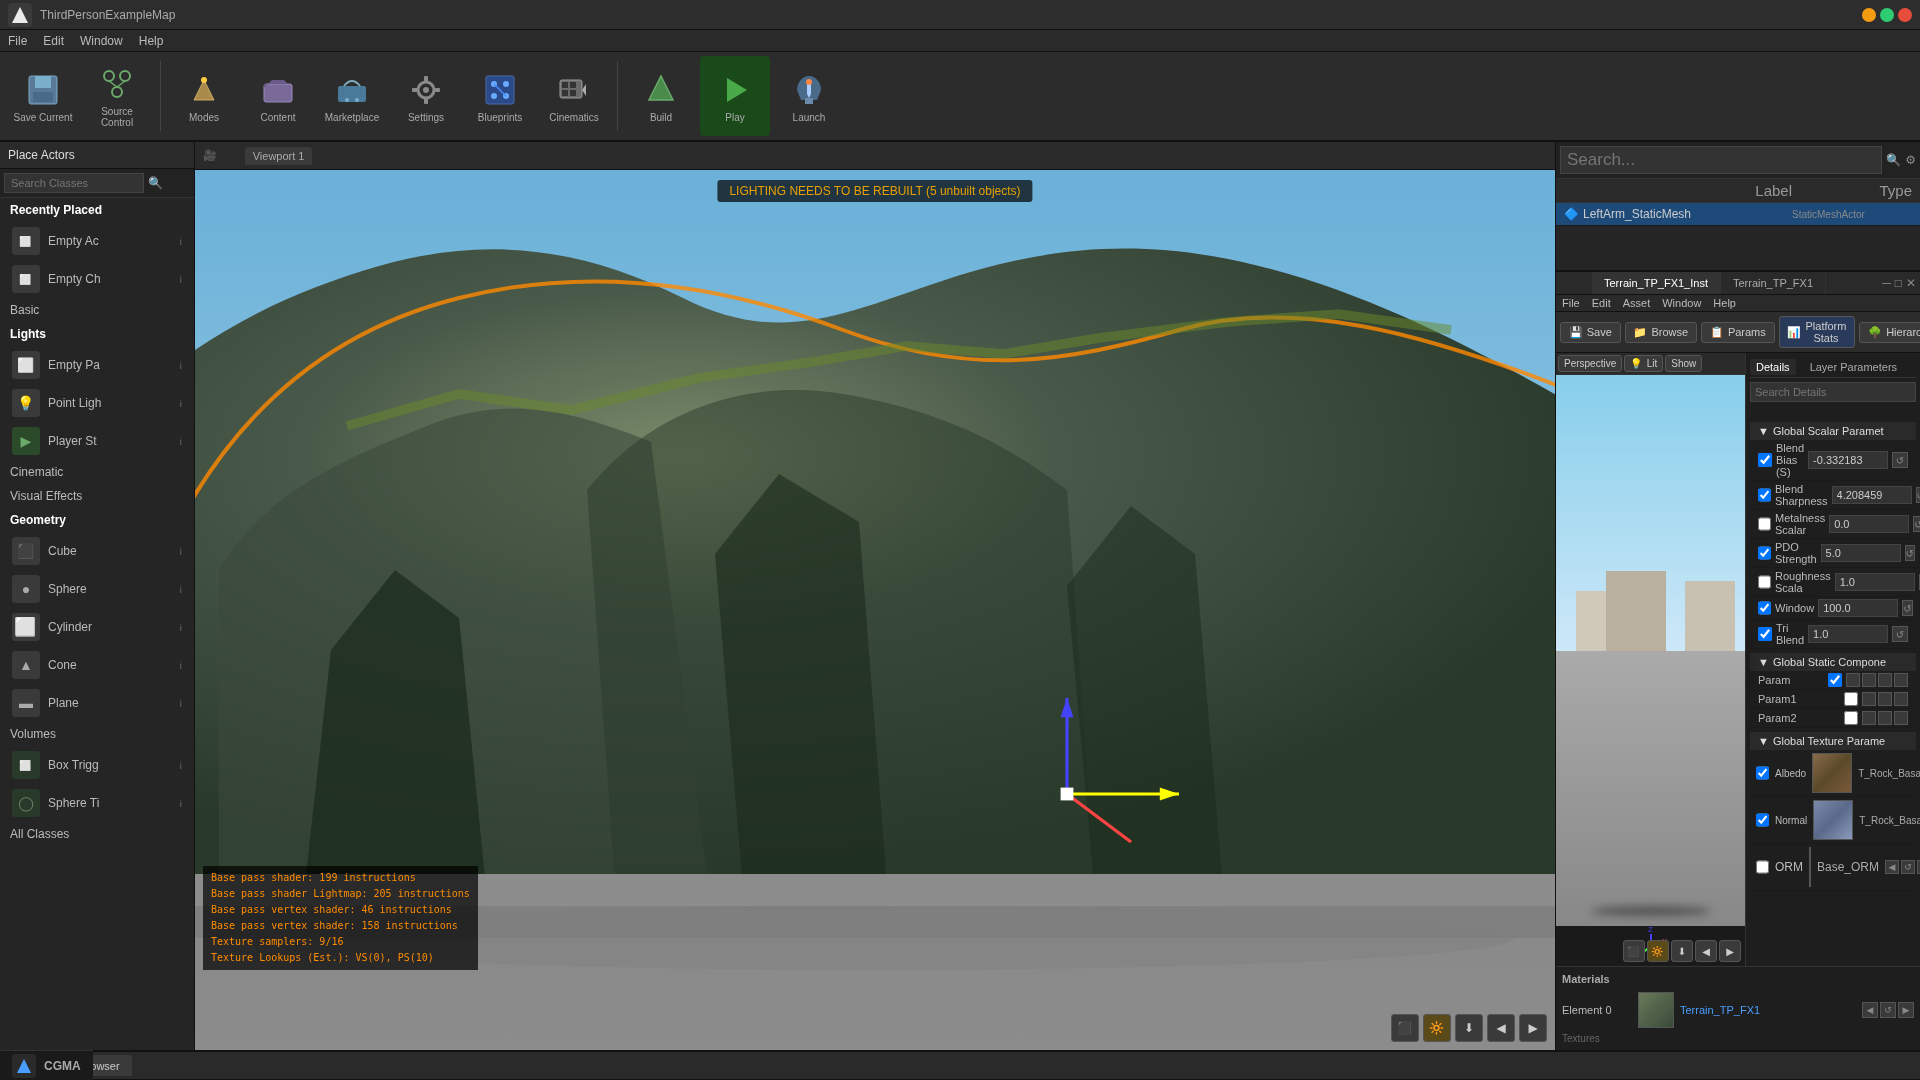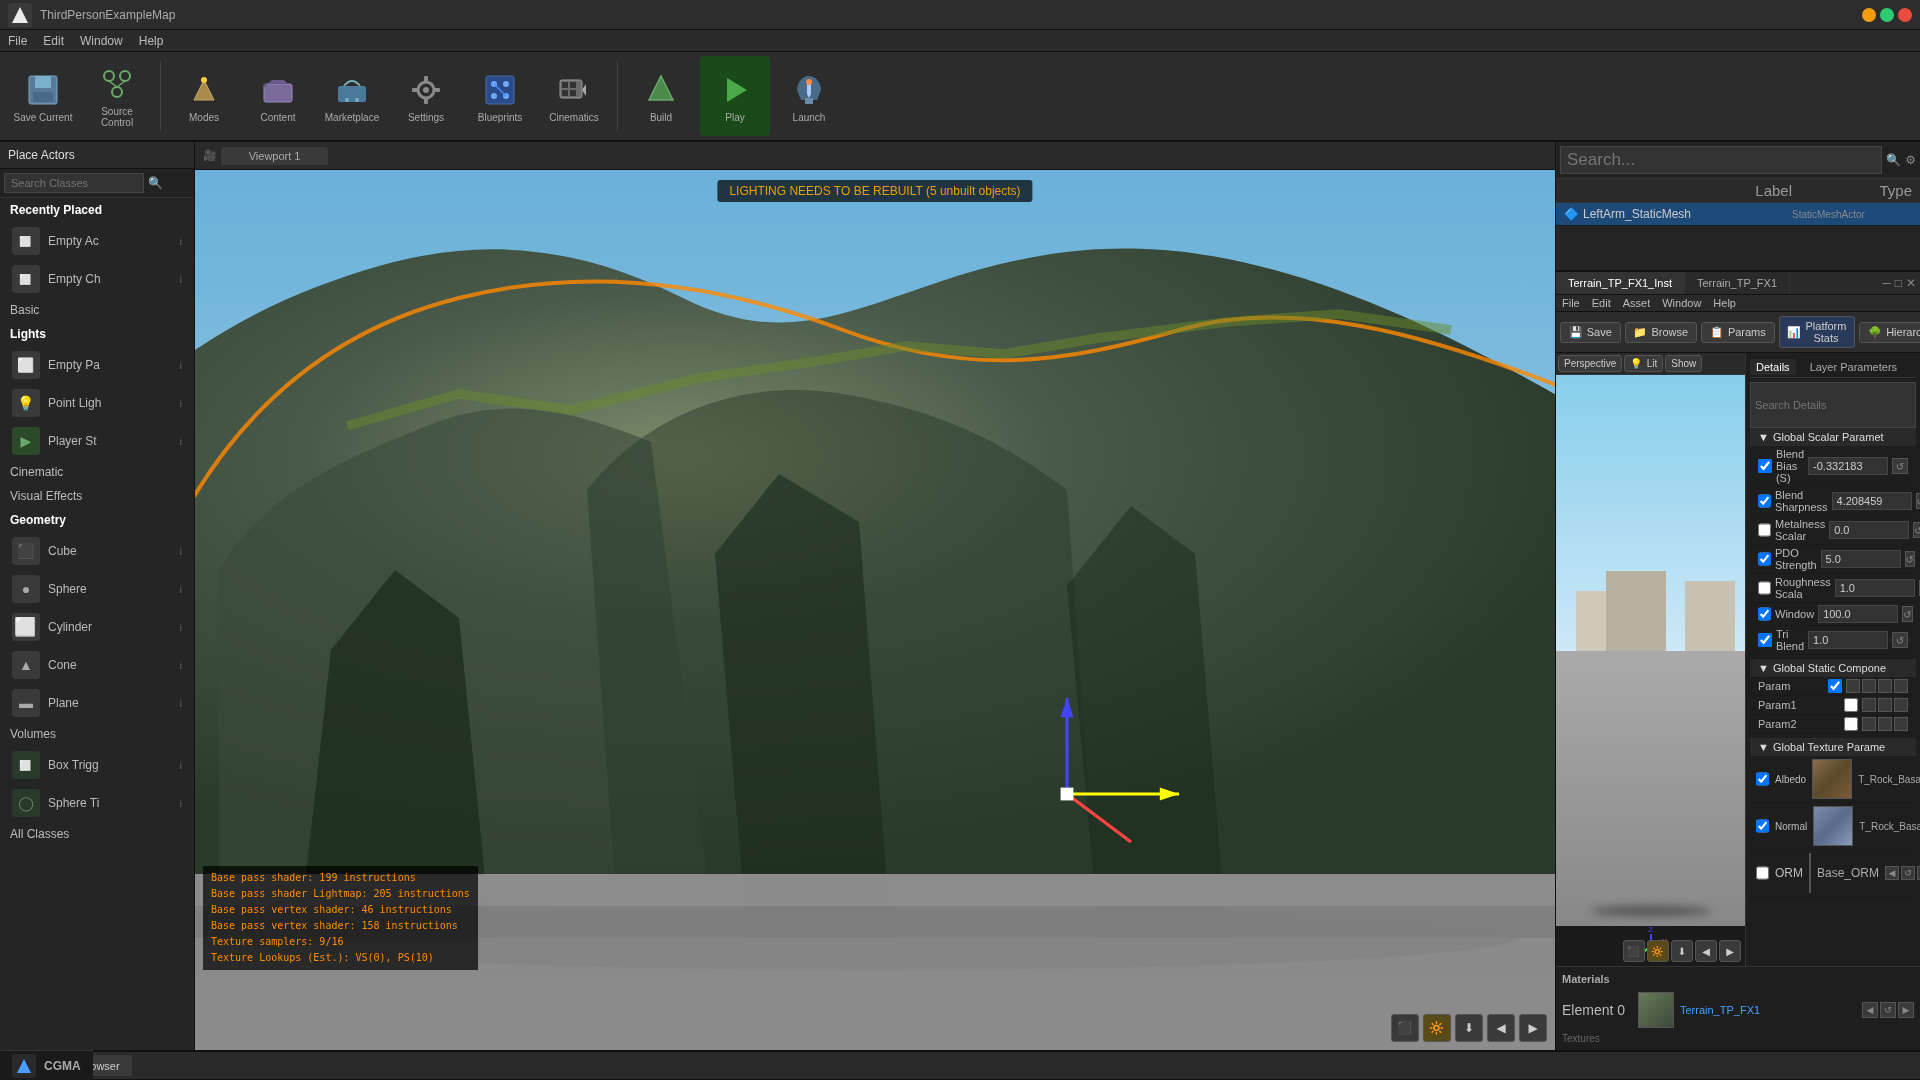--- a/index.html
+++ b/index.html
@@ -65,21 +65,21 @@
     .outliner-search { padding: 4px; background: #222; border-bottom: 1px solid #333; display: flex; align-items: center; gap: 4px; }
     .outliner-search input { background: #333; border: 1px solid #444; color: #ccc; padding: 3px 6px; font-size: 11px; flex: 1; }
     .outliner-col-header { display: flex; padding: 3px 8px; background: #2a2a2a; border-bottom: 1px solid #333; font-size: 15px; color: #999; text-align: right; }
     .outliner-col-label { flex: 1; }
     .outliner-col-type { width: 120px; }
     .outliner-item { padding: 4px 8px; display: flex; align-items: center; gap: 4px; cursor: pointer; border-bottom: 1px solid #1a1a1a; }
     .outliner-item.selected { background: #1e4a7a; }
 
     
     #mat-panel { flex: 1; background: #1a1a1a; display: flex; flex-direction: column; overflow: hidden; }
-    .mat-tab-bar { display: flex; background: #2a2a2a; border-bottom: 1px solid #111; }
+    .mat-tab-bar { display: flex; background: #2a2a2a; border-bottom: 1px solid #111; padding-left: 36px; }
     .mat-tab { padding: 5px 12px; font-size: 11px; color: #aaa; cursor: pointer; border-right: 1px solid #333; }
     .mat-tab.active { background: #333; color: #fff; }
     .mat-toolbar { display: flex; padding: 4px; background: #2c2c2c; border-bottom: 1px solid #111; gap: 4px; align-items: center; }
     .mat-tool-btn { background: #3a3a3a; border: 1px solid #555; color: #ccc; padding: 3px 8px; font-size: 11px; cursor: pointer; border-radius: 3px; display: flex; align-items: center; gap: 4px; }
     .mat-sphere { width: 150px; height: 150px; border-radius: 50%; background: radial-gradient(circle at 35% 35%, #8a9a6a, #4a5a3a 50%, #2a3a1a 80%, #1a2a0a); box-shadow: inset -20px -20px 40px rgba(0,0,0,0.8), 10px 10px 30px rgba(0,0,0,0.5); }
     .mat-params { flex: 1; background: #1e1e1e; overflow-y: auto; padding: 4px; }
     .param-group { margin-bottom: 4px; }
     .param-group-header { background: #2a2a2a; padding: 3px 8px; font-size: 11px; color: #ddd; cursor: pointer; display: flex; align-items: center; gap: 4px; }
     .param-row { display: flex; align-items: center; padding: 2px 8px; gap: 4px; border-bottom: 1px solid #1a1a1a; }
     .param-checkbox { width: 14px; height: 14px; }
@@ -333,21 +333,21 @@
         <span class="actor-info">ℹ</span>
       </div>
     </div>
     <div class="category-item">All Classes</div>
   </div>
 
   <div id="center-area">
     <div id="viewport-header">
       <div style="display:flex; align-items:center; gap:4px; color:#aaa; font-size:11px;">
         <span>🎥</span>
-        <span style="background:#3a3a3a; padding:3px 28px; border-radius:3px 3px 0 0; cursor:pointer;">Viewport 1</span>
+        <span style="background:#3a3a3a; padding:3px 8px; border-radius:3px 3px 0 0; cursor:pointer;margin-left:24px;">Viewport 1</span>
       </div>
     </div>
 
     <div id="viewport">
 
       <div class="viewport-controls">
         <button class="vp-ctrl-btn">
           <span>🎥</span>
           <span>Perspective</span>
         </button>
@@ -552,21 +552,21 @@
           </div>
         </div>
 
         <div class="mat-params">
 
           <div style="display:flex; gap:8px; padding:2px 0; border-bottom:1px solid #333; margin-bottom:4px;">
             <span style="font-size:11px; color:#fff; cursor:pointer; padding:2px 6px; background:#2a2a2a; border-radius:3px;">Details</span>
             <span style="font-size:11px; color:#aaa; cursor:pointer; padding:2px 6px;">Layer Parameters</span>
           </div>
 
-          <div style="display:flex; align-items:center; background:#333; border:1px solid #444; margin-bottom:0; padding:15px 4px;gap:25px;">
+          <div style="display:flex; align-items:center; background:#333; border:1px solid #444; margin-bottom:20px; padding:2px 4px;gap:25px;">
             <input type="text" placeholder="Search Details" style="background: transparent; border: none; color: rgb(204, 204, 204); font-size: 11px; flex: 1 1 0%; outline: none;">
             <span style="color:#888;">🔍</span>
             <span style="color:#888; cursor:pointer;">⊞</span>
           </div>
 
           <div class="param-group">
             <div class="param-group-header">
               <span>▼</span>
               <span>Global Scalar Paramet</span>
             </div>
@@ -682,21 +682,21 @@
                 <div class="tex-btn">▶</div>
               </div>
             </div>
           </div>
         </div>
       </div>
 
       <div style="border-top:1px solid #333; padding:6px; background:#1e1e1e;">
         <div style="font-size:11px; color:#aaa; font-weight:bold; margin-bottom:4px;">Materials</div>
         <div style="display:flex; align-items:center; gap:6px; padding:3px 0;">
-          <span style="font-size:14px; color:#bbb; width:70px;">Element 0</span>
+          <span style="font-size:11px; color:#bbb; width:70px;">Element 0</span>
           <div style="width:36px;height:36px;background:linear-gradient(135deg,#6a7a5a,#3a4a3a); border:1px solid #555; flex-shrink:0;"></div>
           <span style="font-size:11px; color:#4a9eff; flex:1;">Terrain_TP_FX1</span>
           <div style="display:flex; gap:2px;">
             <div class="tex-btn" style="width:16px;height:16px;">◀</div>
             <div class="tex-btn" style="width:16px;height:16px;">↺</div>
             <div class="tex-btn" style="width:16px;height:16px;">▶</div>
           </div>
         </div>
         <div style="font-size:10px; color:#666; margin-top:2px;">Textures</div>
       </div>

